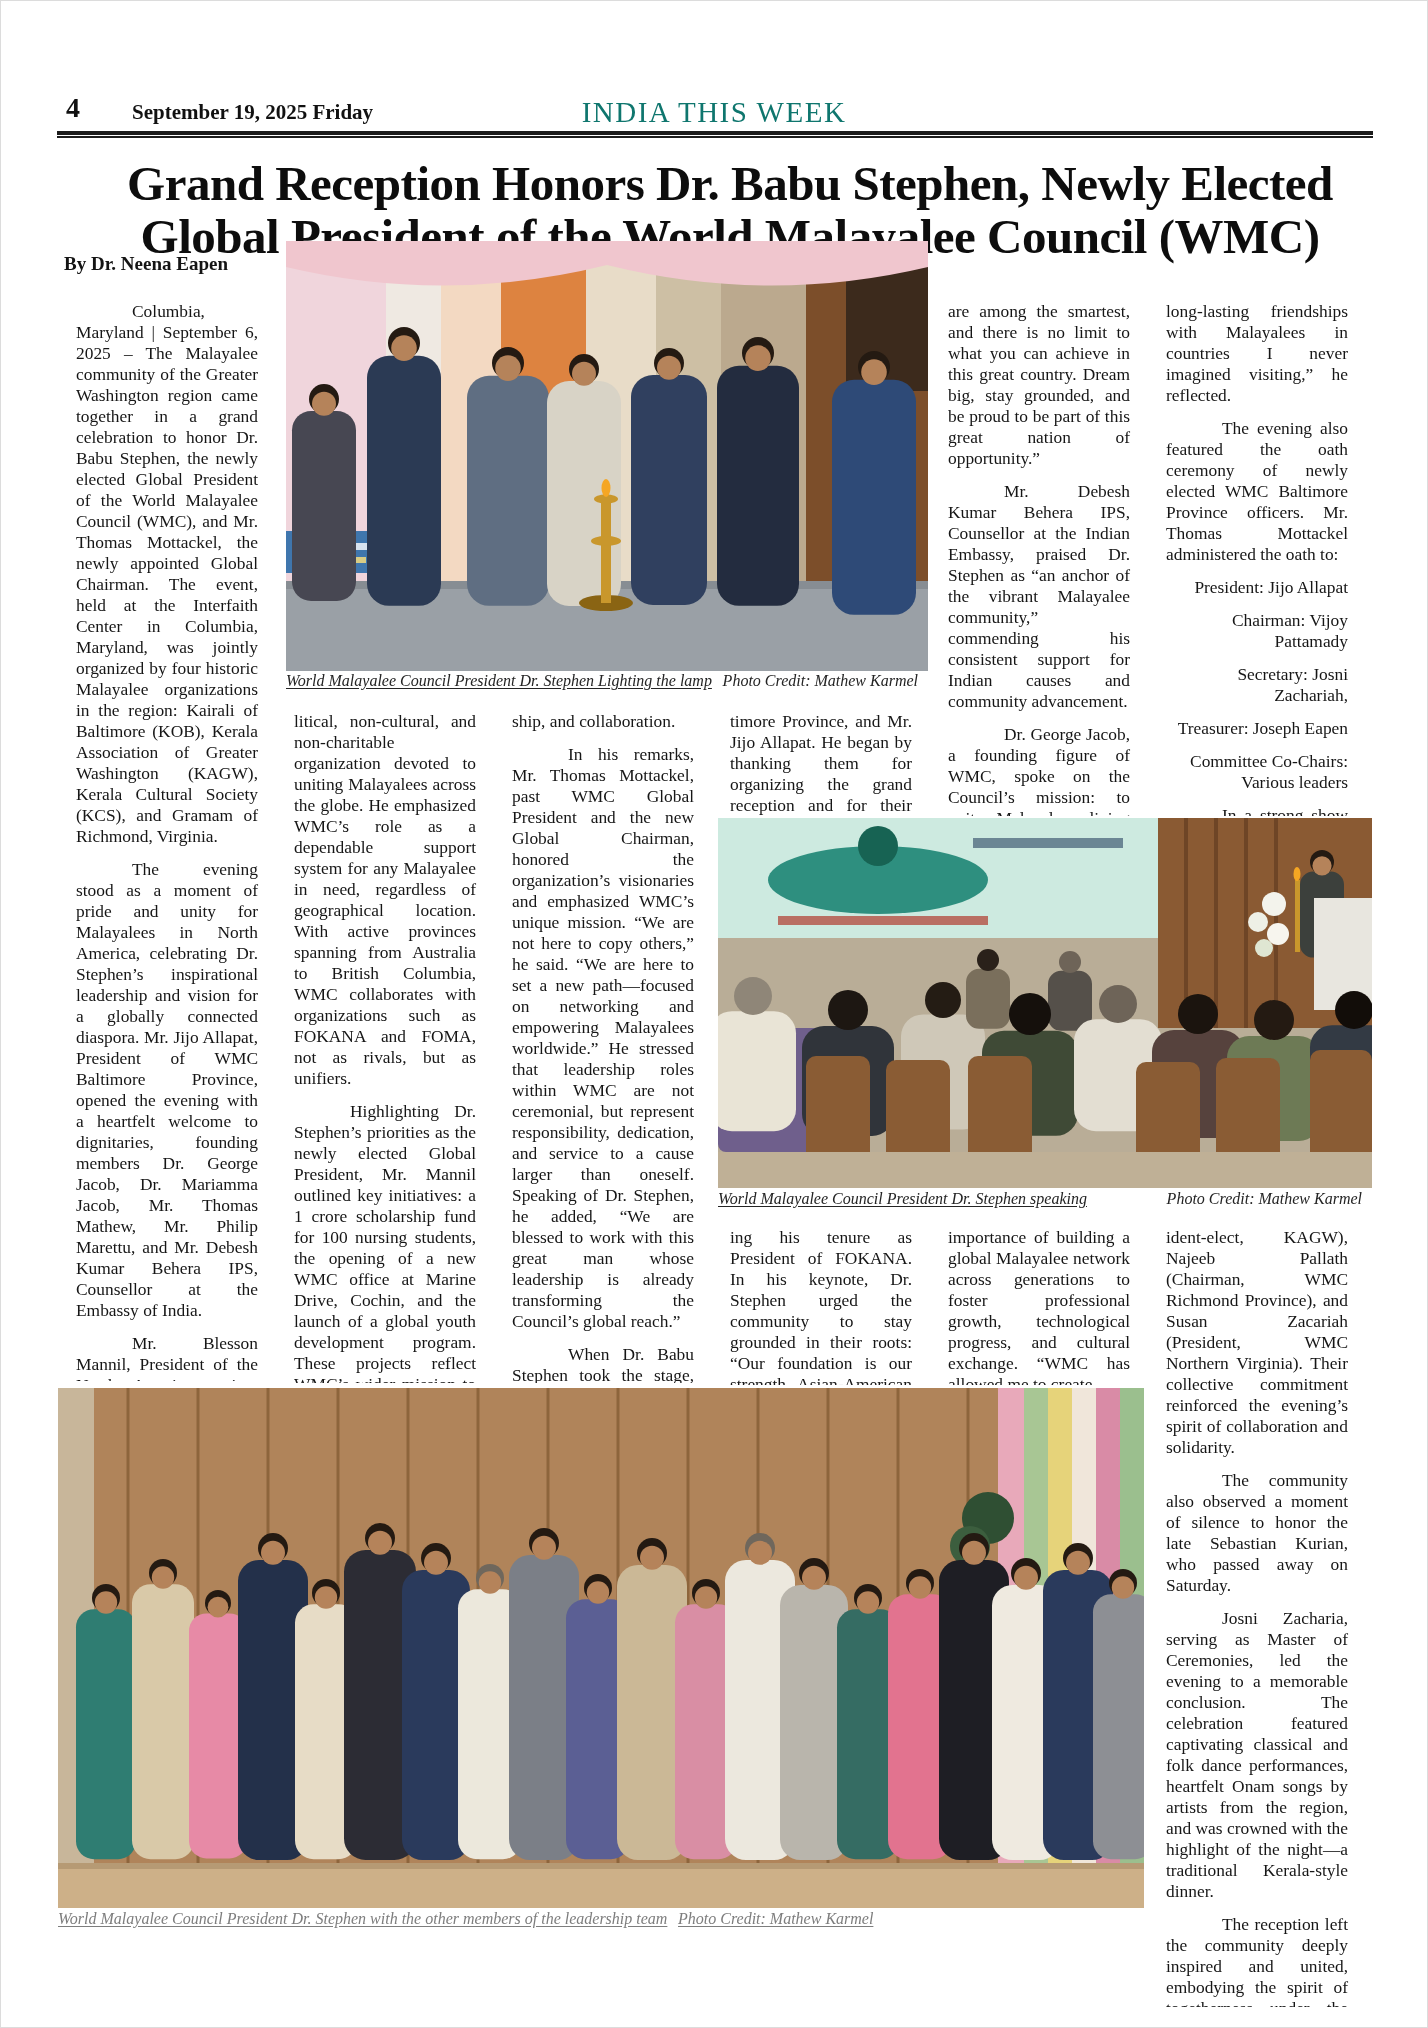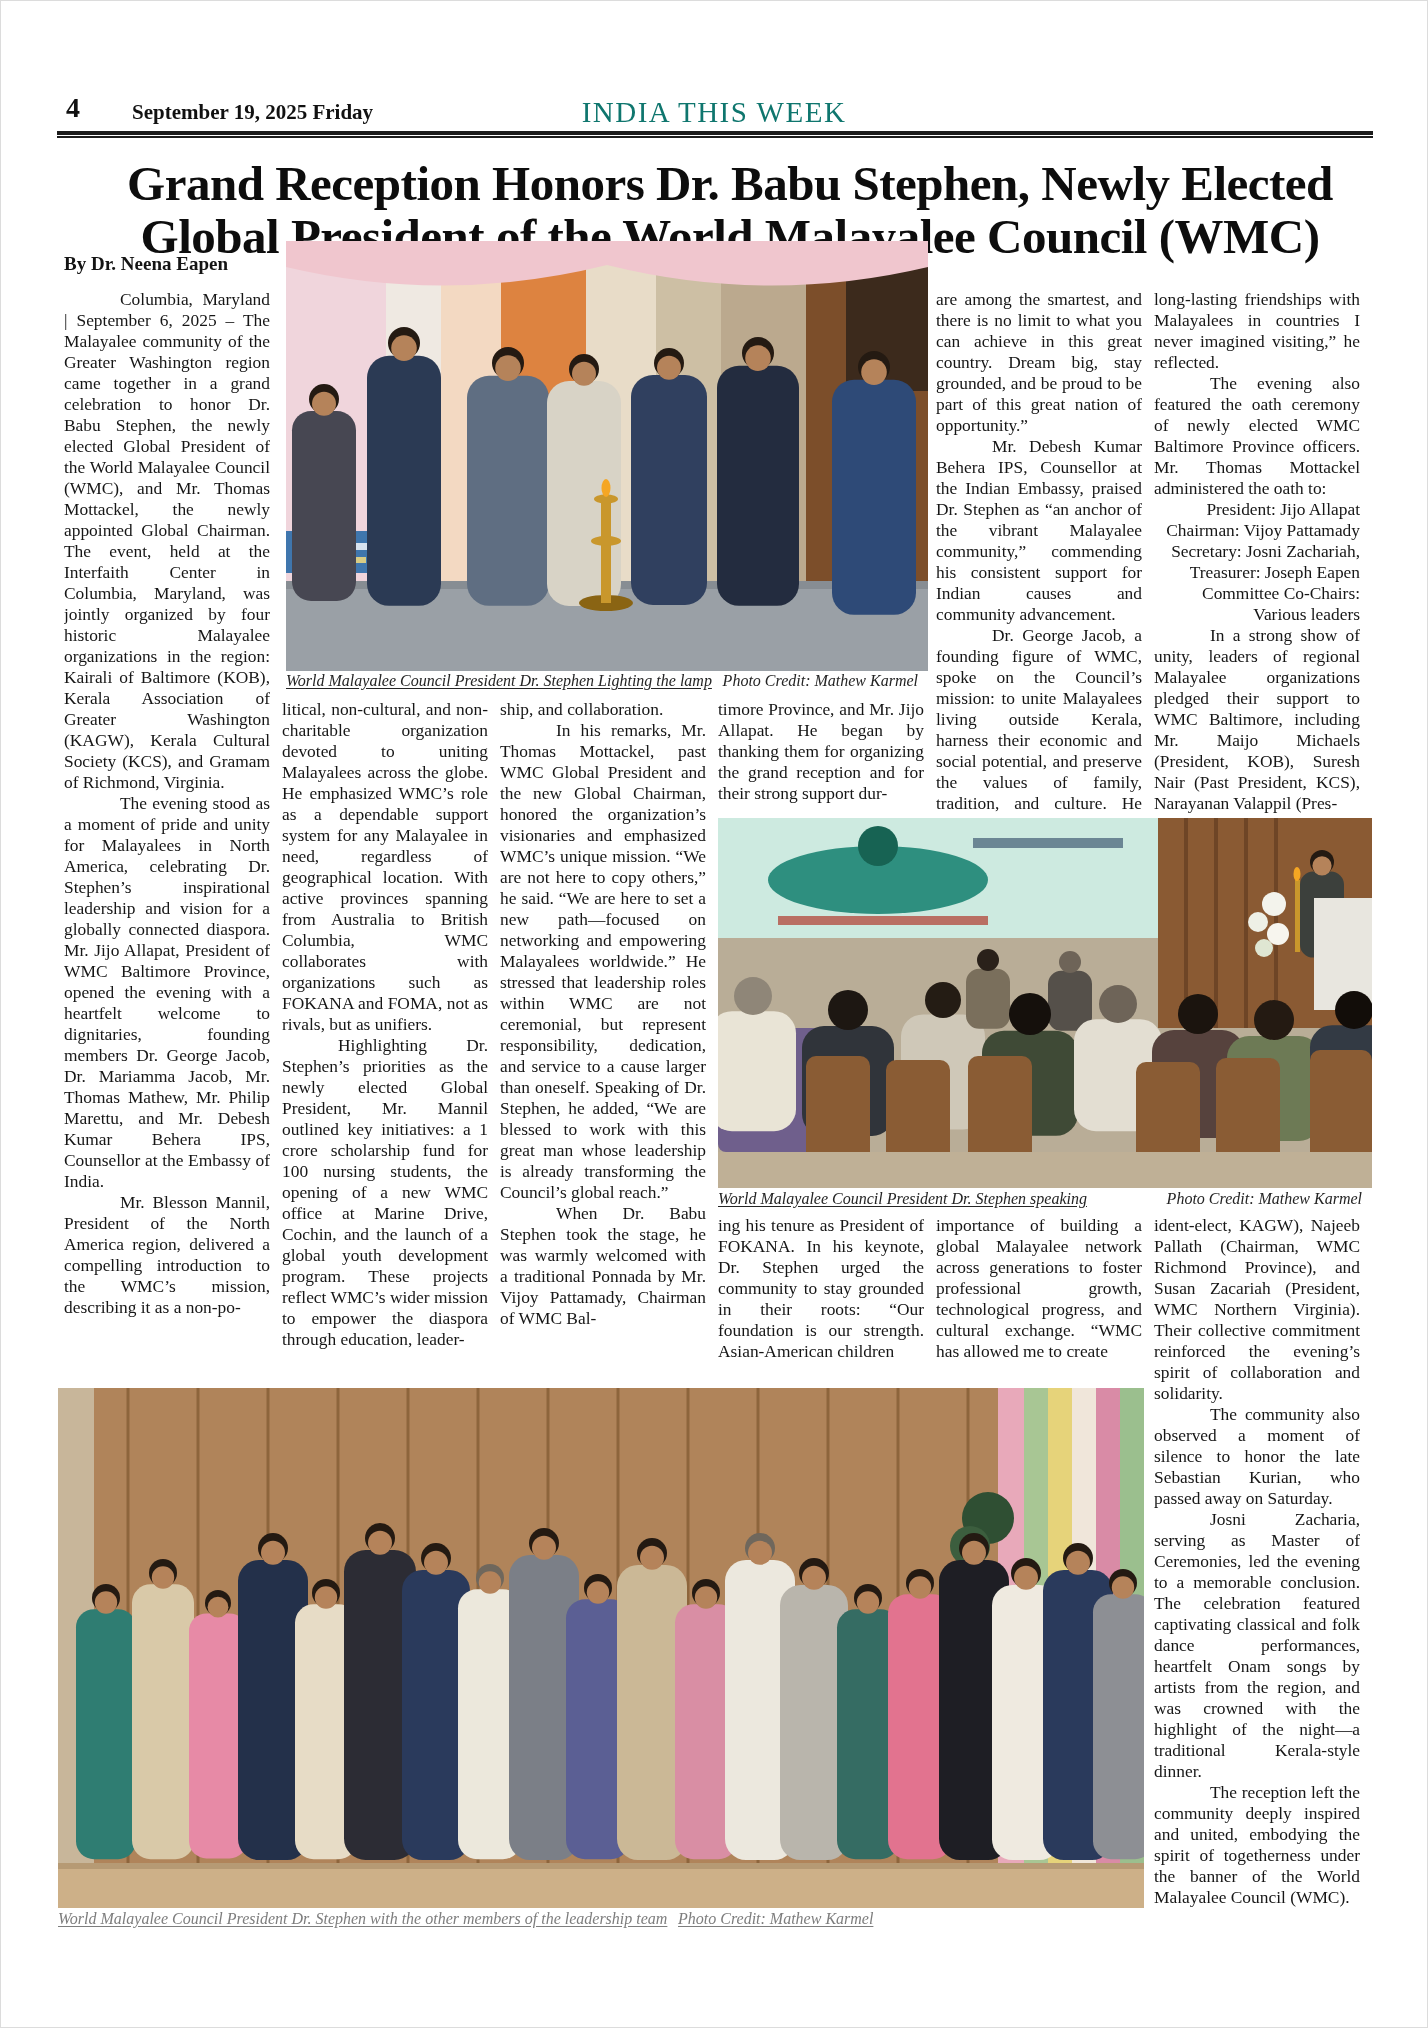--- a/index.html
+++ b/index.html
@@ -12,21 +12,21 @@
   .pubdate{left:132px;top:100px;font-size:21px;font-weight:bold;color:#111}
   .masthead{left:64px;top:96px;width:1300px;text-align:center;font-size:29px;font-weight:normal;
             letter-spacing:1.5px;color:#0f766e}
   .rule{left:57px;top:131px;width:1316px;height:7px;
         border-top:4px solid #1b1b1b;border-bottom:2px solid #1b1b1b}
   .headline{left:40px;top:141px;width:1348px;text-align:center;font-weight:bold;
             font-size:49px;line-height:53px;letter-spacing:-0.5px;color:#0d0d0d}
   .headline span{display:block;white-space:nowrap}
   .byline{left:64px;top:253px;font-size:19px;font-weight:bold;color:#141414}
   .col{position:absolute;width:206px;font-size:17.4px;line-height:21px;text-align:justify;overflow:hidden}
-  .col p{margin:0;text-indent:56px}
+  .col p{margin:12px;text-indent:56px}
   .col p.cont{text-indent:0}
   .oath p{text-indent:0;text-align:right}
   .c1{left:64px;top:289px;height:1092px}
   .c2{left:282px;top:699px;height:684px}
   .c3{left:500px;top:699px;height:684px}
   .c4a{left:718px;top:699px;height:121px}
   .c4b{left:718px;top:1215px;height:170px}
   .c5a{left:936px;top:289px;height:527px}
   .c5b{left:936px;top:1215px;height:170px}
   .c6a{left:1154px;top:289px;height:527px}

